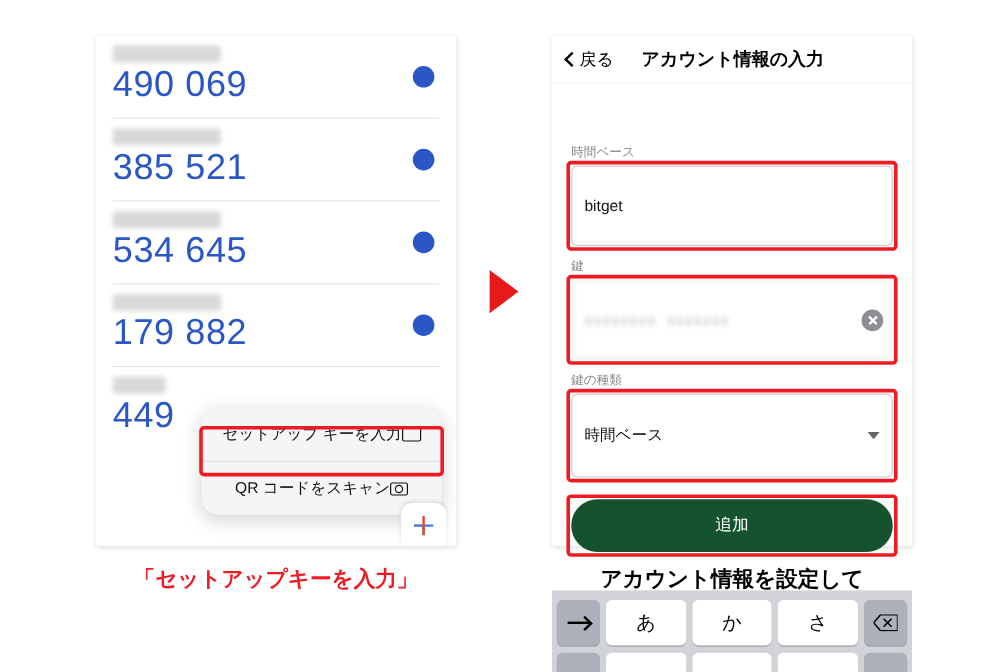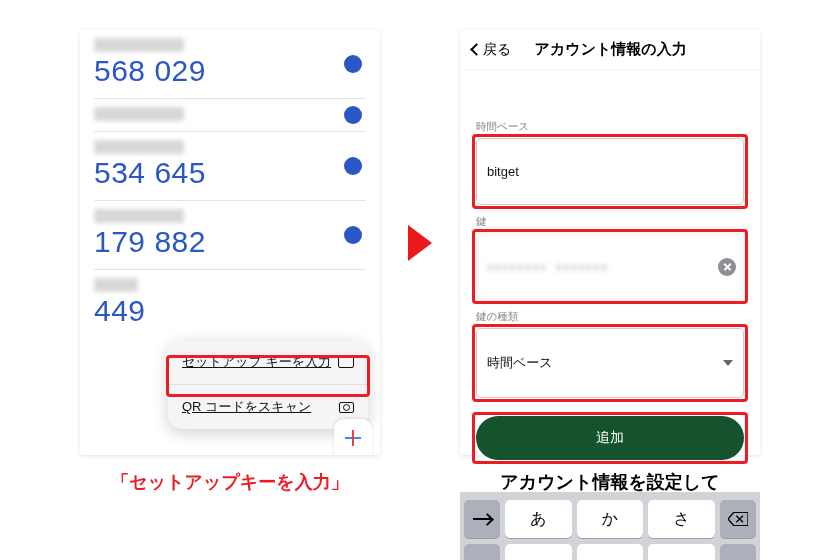--- a/index.html
+++ b/index.html
@@ -11,21 +11,21 @@
   .arrow-col { display: flex; align-items: center; height: 425px; }
   .arrow-icon { width: 0; height: 0; border-top: 18px solid transparent; border-bottom: 18px solid transparent; border-left: 24px solid #e8191b; }
   
   .codes { padding: 0 14px; }
   .row { padding: 8px 0 10px; border-bottom: 1px solid #e4e4e4; position: relative; display: flex; flex-direction: column; gap: 2px; }
   .row:last-child { border-bottom: none; }
   .acct { width: 90px; height: 14px; border-radius: 2px; background: #d8d8d8; filter: blur(2px); }
   .code { font-size: 30px; color: #2a56c6; font-weight: 400; letter-spacing: .5px; }
   .pie { position: absolute; right: 4px; top: 50%; transform: translateY(-50%); width: 18px; height: 18px; background: #2a56c6; border-radius: 50%; }
   .popup { position: absolute; right: 12px; bottom: 26px; width: 200px; background: #f5f5f7; border-radius: 14px; box-shadow: 0 4px 16px rgba(0,0,0,.18); overflow: hidden; }
-  .popup-item { display: flex; align-items: center; justify-content: space-between; padding: 13px 14px; font-size: 13px; color: #111; border-bottom: 1px solid rgba(0,0,0,.08); text-decoration: underline; }
+  .popup-item { display: flex; align-items: center; justify-content: center; padding: 13px 14px; font-size: 13px; color: #111; border-bottom: 1px solid rgba(0,0,0,.08); }
   .popup-item:last-child { border-bottom: none; }
   .mini-icon { width: 16px; height: 12px; border: 1.5px solid #111; border-radius: 2px; position: relative; }
   .cam-icon { width: 15px; height: 11px; border: 1.5px solid #111; border-radius: 2px; position: relative; }
   .cam-icon::after { content:""; position:absolute; width:5px; height:5px; border:1.5px solid #111; border-radius:50%; top:1px; left:3px; }
   .redbox-popup { position: absolute; right: 10px; bottom: 58px; width: 204px; height: 42px; border: 3px solid #ee1b22; border-radius: 4px; pointer-events: none; }
   .fab { position: absolute; right: 8px; bottom: -2px; width: 38px; height: 38px; background: #fff; border-radius: 10px 10px 0 0; display:flex; align-items:center; justify-content:center; box-shadow: 0 -1px 3px rgba(0,0,0,.1); }
   .plus { background:
       linear-gradient(#ea4335,#ea4335) center/2px 16px no-repeat,
       linear-gradient(#4285f4,#4285f4) center/16px 2px no-repeat,
       linear-gradient(#fbbc05,#fbbc05) left center/8px 2px no-repeat,
@@ -65,25 +65,26 @@
 </head>
 <body>
 
 <div class="container">
 
   <div>
     <div class="phone phone-left">
       <div class="codes">
         <div class="row">
           <div class="acct"></div>
-          <div class="code">568 029</div>
+          <div class="code">490 069</div>
           <div class="pie"></div>
         </div>
         <div class="row">
           <div class="acct"></div>
+          <div class="code">385 521</div>
           <div class="pie"></div>
         </div>
         <div class="row">
           <div class="acct"></div>
           <div class="code">534 645</div>
           <div class="pie"></div>
         </div>
         <div class="row">
           <div class="acct"></div>
           <div class="code">179 882</div>

